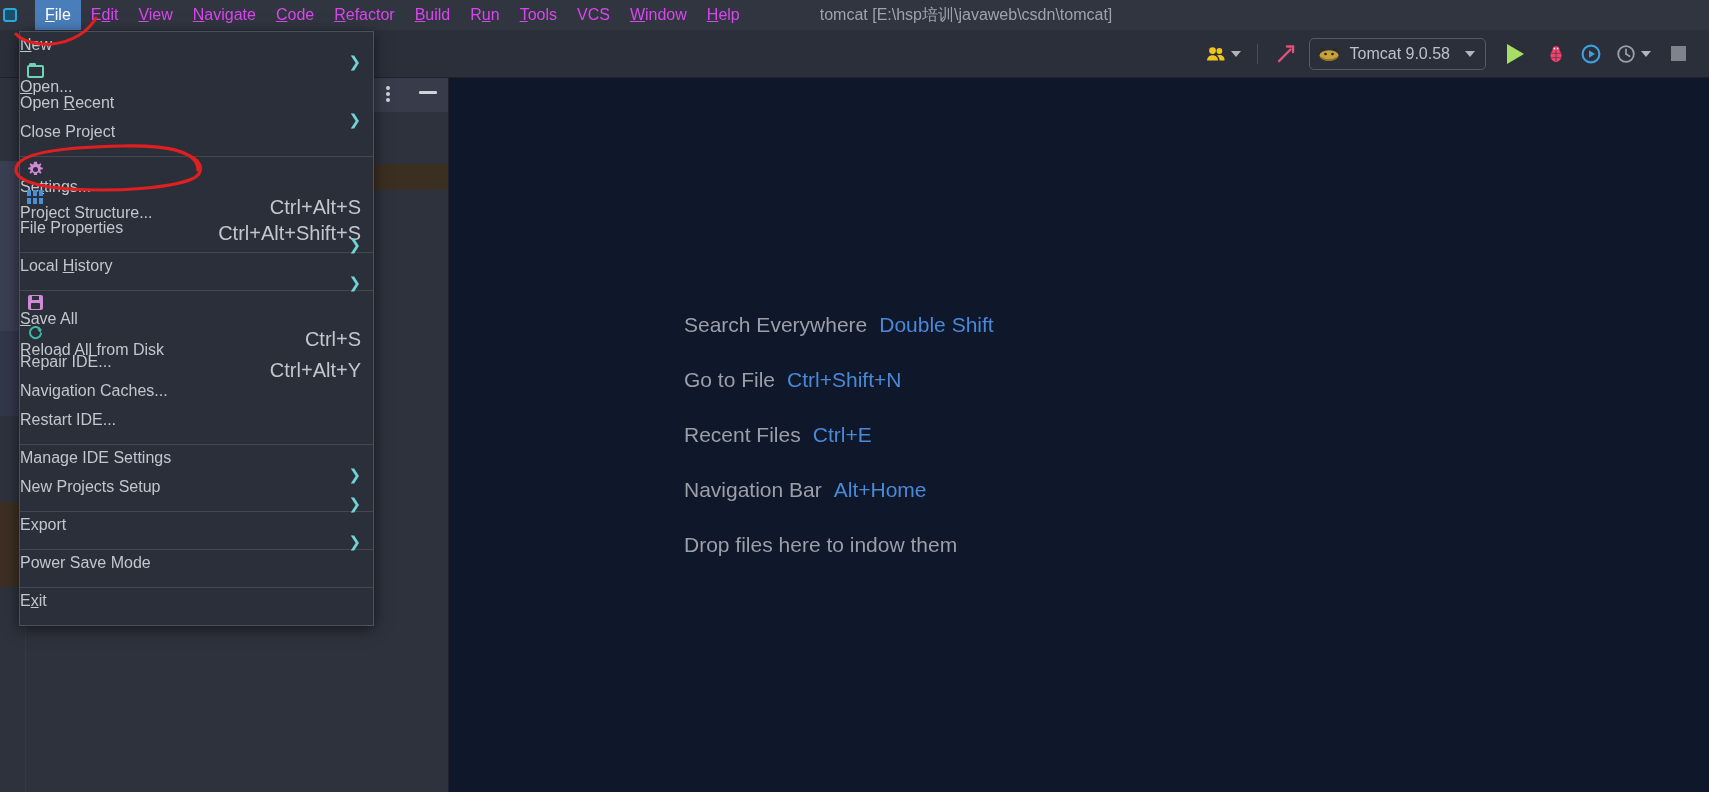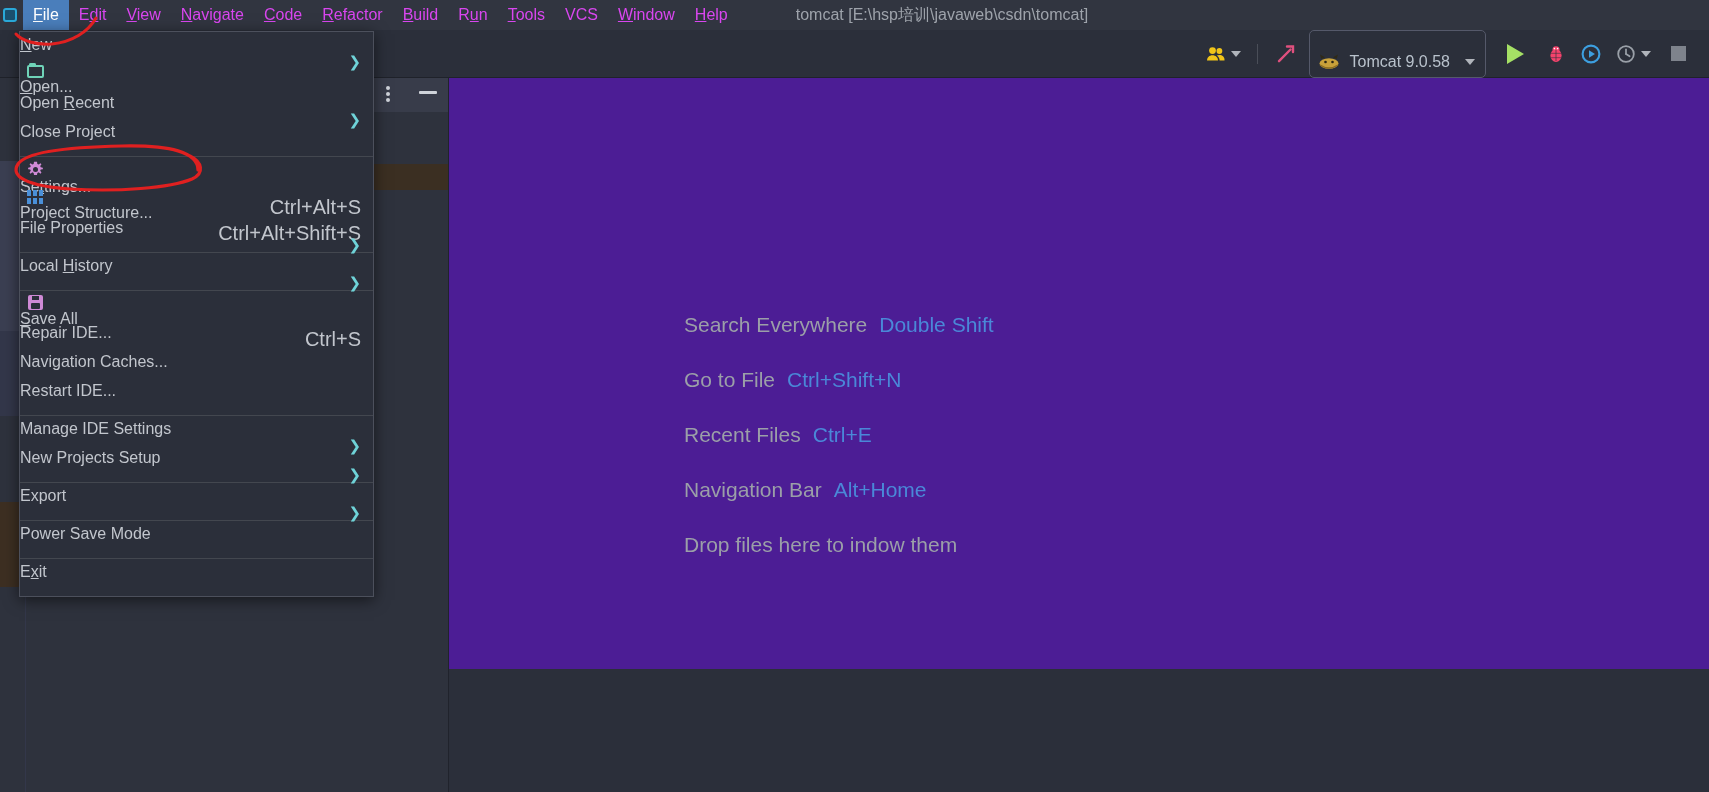--- a/index.html
+++ b/index.html
@@ -25,20 +25,21 @@
 
   
   .titlebar {
     position: absolute;
     left: 0; top: 0;
     width: 1709px;
     height: 30px;
     background: #313540;
     display: flex;
     align-items: center;
+    gap: 12px;
   }
   .win-dot {
     width: 14px; height: 14px;
     margin-left: 3px;
     border-radius: 3px;
     background: #1a4f6e;
     border: 2px solid #2aa8d8;
     box-sizing: border-box;
     flex: 0 0 auto;
   }
@@ -104,21 +105,21 @@
     width: 0; height: 0;
     border-left: 5px solid transparent;
     border-right: 5px solid transparent;
     border-top: 6px solid #b0b4bb;
     margin-left: 5px;
   }
   .run-config {
     display: flex;
     align-items: center;
     height: 30px;
-    padding: 16px 10px 0 8px;
+    padding: 0 10px 0 8px;
     border: 1px solid #55596a;
     border-radius: 5px;
     margin: 0 6px;
     cursor: default;
     justify-content: space-between;
   }
   .run-config .rc-label {
     font-size: 16px;
     color: #b9c2cc;
     margin: 0 10px 0 8px;
@@ -167,22 +168,22 @@
     left: 0;
     width: 422px;
     height: 26px;
   }
 
   
   .editor {
     position: absolute;
     left: 449px; top: 77px;
     width: 1260px;
-    height: 592px;
-    background: #4c1d95;
+    height: 715px;
+    background: #0f172a;
   }
   .tips {
     position: absolute;
     left: 235px;
     top: 236px;
     display: flex;
     flex-direction: column;
     gap: 0;
   }
   .tip-row {
@@ -536,20 +537,30 @@
     <div class="mi-sep"></div>
 
     <div class="mi">
       <span class="mi-icon">
           <span class="ic-save"></span>
         </span>
       <span class="mi-label"><u>S</u>ave All</span>
       <span class="mi-shortcut">Ctrl+S</span>
     </div>
     <div class="mi">
+      <span class="mi-icon">
+        <svg width="17" height="17" viewBox="0 0 17 17">
+          <path d="M13.6 6.2 A5.6 5.6 0 1 0 14 9.6" stroke="#3fb9a8" stroke-width="2" fill="none" stroke-linecap="round"></path>
+          <path d="M10.2 5.6 L14.3 5.1 L13.6 9.1 Z" fill="#3fb9a8"></path>
+        </svg>
+      </span>
+      <span class="mi-label">Reload All from Disk</span>
+      <span class="mi-shortcut">Ctrl+Alt+Y</span>
+    </div>
+    <div class="mi">
       <span class="mi-icon"></span>
       <span class="mi-label">Repair IDE...</span>
     </div>
     <div class="mi">
       <span class="mi-icon"></span>
       <span class="mi-label">Navigation Caches...</span>
     </div>
     <div class="mi">
       <span class="mi-icon"></span>
       <span class="mi-label">Restart IDE...</span>

